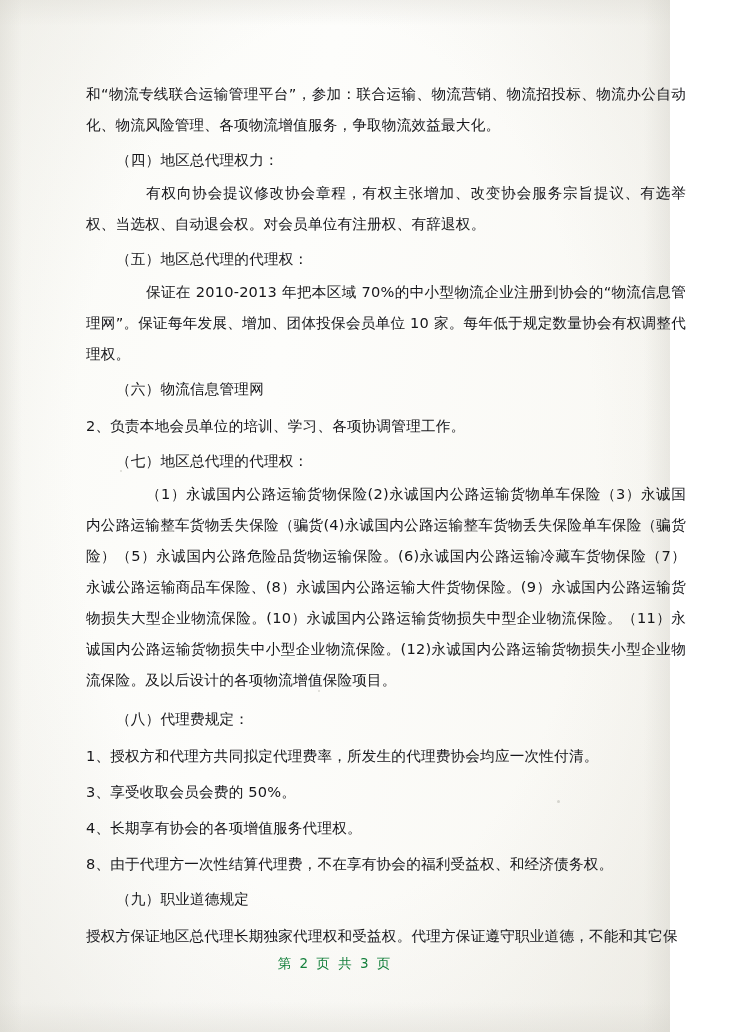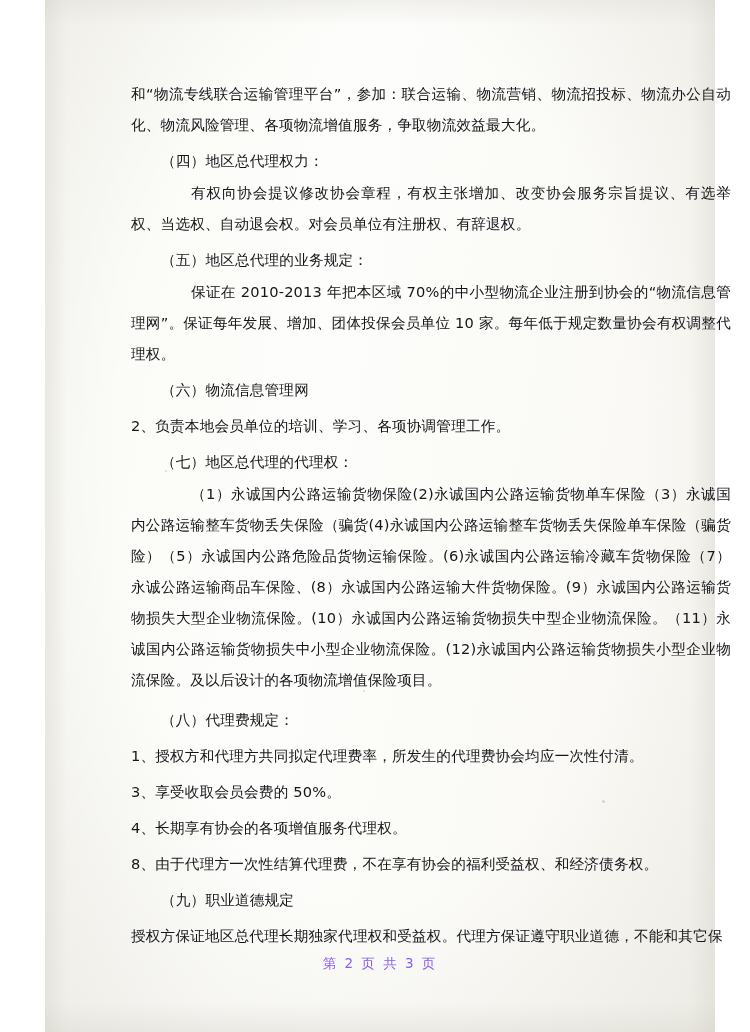--- a/index.html
+++ b/index.html
@@ -12,21 +12,20 @@
     background: #ffffff;
     font-family: "DejaVu Sans", sans-serif;
     overflow: hidden;
   }
   .page {
     position: relative;
     width: 670px;
     height: 1032px;
     background: #fdfdfb;
     box-sizing: border-box;
-    margin-left: 45px;
   }
   
   .page::before {
     content: "";
     position: absolute;
     inset: 0;
     background:
       radial-gradient(ellipse at 50% 45%, rgba(255,255,255,0) 55%, rgba(226,224,216,0.55) 100%),
       linear-gradient(100deg, rgba(250,250,246,1) 0%, rgba(253,253,251,1) 40%, rgba(248,247,242,1) 100%);
     pointer-events: none;
@@ -53,35 +52,36 @@
     font-size: 14.6px;
     line-height: 31px;
     color: #16161a;
     letter-spacing: 0.2px;
     text-align: justify;
     margin: 0 0 1px 0;
     font-family: "DejaVu Sans", "Liberation Sans", sans-serif;
   }
   .indent1 {
     text-indent: 30px;
+    font-family: Liberation Serif, serif;
   }
   .indent2 {
     text-indent: 60px;
   }
   .gap-sm { margin-top: 5px; }
   .gap-md { margin-top: 9px; }
   .footer {
     position: absolute;
     left: 0;
     right: 0;
     top: 955px;
     text-align: center;
     font-size: 13.5px;
     letter-spacing: 2px;
-    color: #8b5cf6;
+    color: #15803d;
     z-index: 2;
     font-family: "DejaVu Sans", "Liberation Sans", sans-serif;
   }
   
   .speck {
     position: absolute;
     background: rgba(150,148,140,0.35);
     border-radius: 50%;
     z-index: 3;
     pointer-events: none;
@@ -89,21 +89,21 @@
 </style>
 </head>
 <body>
 
 <div class="page">
 
   <div class="content">
     <p class="para">和“物流专线联合运输管理平台”，参加：联合运输、物流营销、物流招投标、物流办公自动化、物流风险管理、各项物流增值服务，争取物流效益最大化。</p>
     <p class="para indent1 gap-sm">（四）地区总代理权力：</p>
     <p class="para indent2">有权向协会提议修改协会章程，有权主张增加、改变协会服务宗旨提议、有选举权、当选权、自动退会权。对会员单位有注册权、有辞退权。</p>
-    <p class="para indent1 gap-sm">（五）地区总代理的业务规定：</p>
+    <p class="para indent1 gap-sm">（五）地区总代理的代理权：</p>
     <p class="para indent2">保证在 2010-2013 年把本区域 70%的中小型物流企业注册到协会的“物流信息管理网”。保证每年发展、增加、团体投保会员单位 10 家。每年低于规定数量协会有权调整代理权。</p>
     <p class="para indent1 gap-sm">（六）物流信息管理网</p>
     <p class="para gap-sm">2、负责本地会员单位的培训、学习、各项协调管理工作。</p>
     <p class="para indent1 gap-sm">（七）地区总代理的代理权：</p>
     <p class="para indent2">（1）永诚国内公路运输货物保险(2)永诚国内公路运输货物单车保险（3）永诚国内公路运输整车货物丢失保险（骗货(4)永诚国内公路运输整车货物丢失保险单车保险（骗货险）（5）永诚国内公路危险品货物运输保险。(6)永诚国内公路运输冷藏车货物保险（7）永诚公路运输商品车保险、(8）永诚国内公路运输大件货物保险。(9）永诚国内公路运输货物损失大型企业物流保险。(10）永诚国内公路运输货物损失中型企业物流保险。（11）永诚国内公路运输货物损失中小型企业物流保险。(12)永诚国内公路运输货物损失小型企业物流保险。及以后设计的各项物流增值保险项目。</p>
     <p class="para indent1 gap-md">（八）代理费规定：</p>
     <p class="para gap-sm">1、授权方和代理方共同拟定代理费率，所发生的代理费协会均应一次性付清。</p>
     <p class="para gap-sm">3、享受收取会员会费的 50%。</p>
     <p class="para gap-sm">4、长期享有协会的各项增值服务代理权。</p>
     <p class="para gap-sm">8、由于代理方一次性结算代理费，不在享有协会的福利受益权、和经济债务权。</p>

